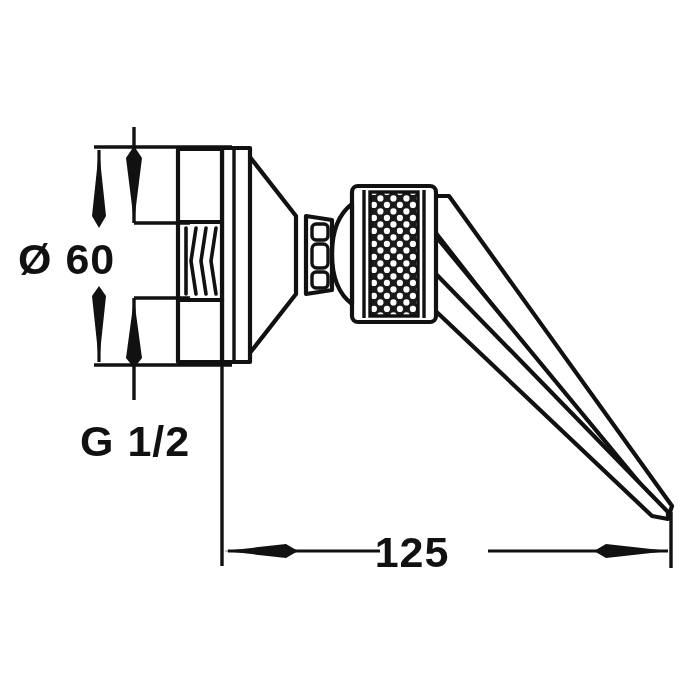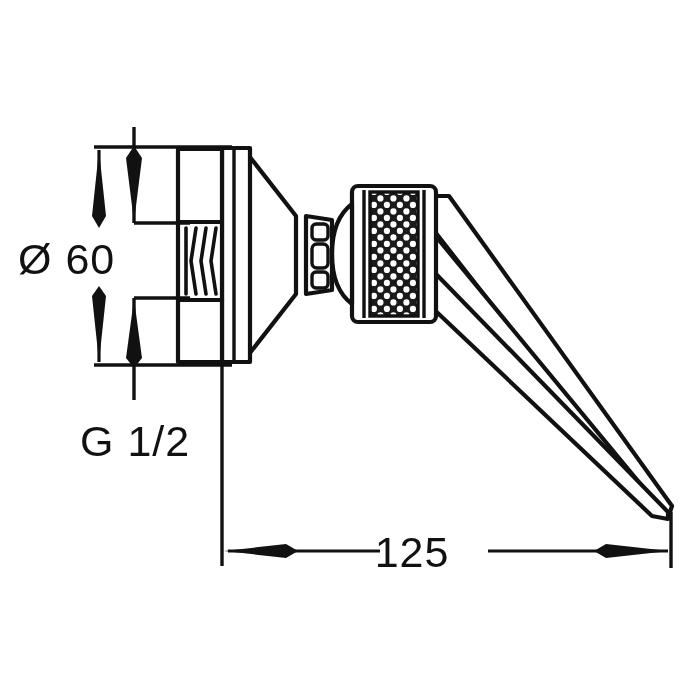--- a/index.html
+++ b/index.html
@@ -11,20 +11,21 @@
     width: 696px;
     height: 696px;
     font-family: "Liberation Sans", sans-serif;
     overflow: hidden;
   }
   #drawing-root {
     position: relative;
     width: 596px;
     height: 696px;
     background: #ffffff;
+    font-weight: bold;
   }
   svg.drawing {
     display: block;
     width: 696px;
     height: 696px;
   }
   .part-outline {
     fill: #ffffff;
     stroke: #111111;
     stroke-width: 4.2;

